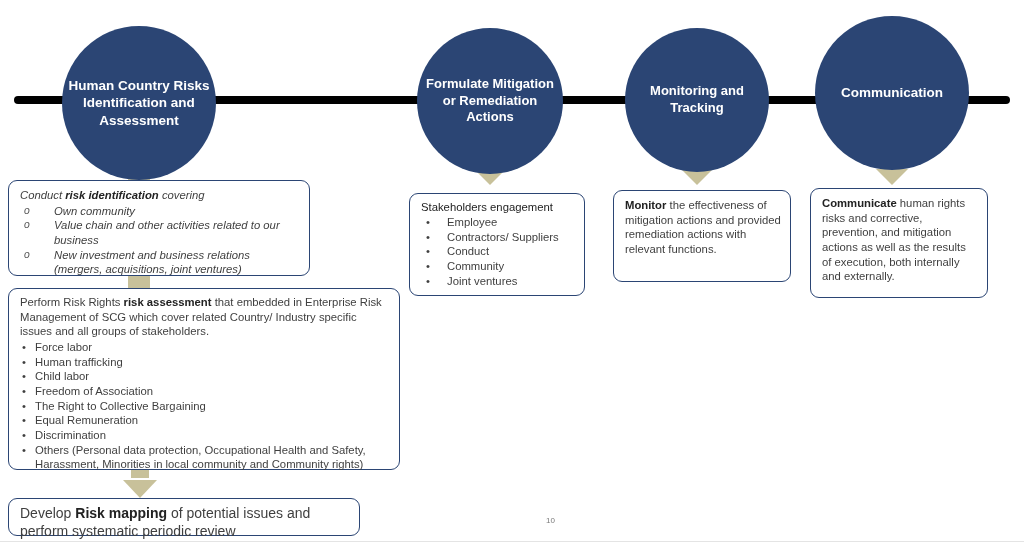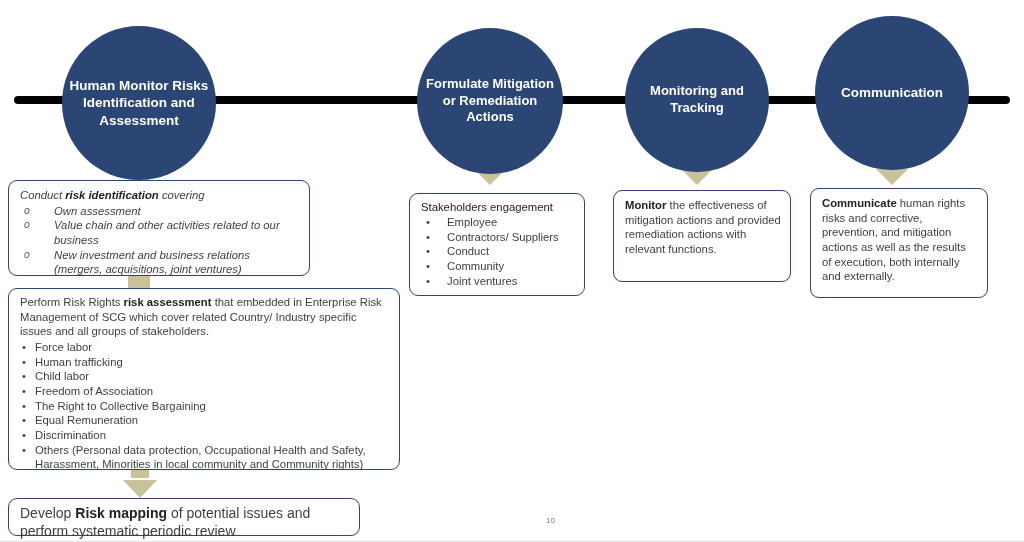--- a/index.html
+++ b/index.html
@@ -114,21 +114,21 @@
   }
 </style>
 </head>
 <body>
 
 <div id="stage">
 
   <div class="timeline-bar" style="left:14px;top:96px;width:996px;height:8px;"></div>
 
   <div class="node-circle" style="left:62px;top:26px;width:154px;height:154px;font-size:13.5px;">
-    <span class="node-label">Human Monitor Risks Identification and Assessment</span>
+    <span class="node-label">Human Country Risks Identification and Assessment</span>
   </div>
 
   <div class="node-circle" style="left:625px;top:28px;width:144px;height:144px;font-size:13px;">
     <span class="node-label">Monitoring and Tracking</span>
   </div>
 
   <div class="node-circle" style="left:417px;top:28px;width:146px;height:146px;font-size:13px;">
     <span class="node-label">Formulate Mitigation or Remediation Actions</span>
   </div>
 
@@ -160,21 +160,21 @@
   <div class="arrow-down" style="left:123px;top:468px;width:34px;height:32px;">
     <div class="shaft" style="width:18px;height:12px;border-top:none;"></div>
     <div class="head" style="top:12px;border-left-width:17px;border-right-width:17px;border-top-width:18px;"></div>
   </div>
 
   <div class="info-box" style="left:8px;top:180px;width:302px;height:96px;font-size:11.3px;font-style:italic;">
     <p class="lead">
       <span>Conduct </span><b>risk identification</b><span> covering</span>
     </p>
     <ul class="list-circle">
-      <li><span class="mk">o</span><span>Own assessment</span></li>
+      <li><span class="mk">o</span><span>Own community</span></li>
       <li><span class="mk">o</span><span>Value chain and other activities related to our business</span></li>
       <li><span class="mk">o</span><span>New investment and business relations (mergers, acquisitions, joint ventures)</span></li>
     </ul>
   </div>
 
   <div class="info-box" style="left:8px;top:288px;width:392px;height:182px;font-size:11.3px;padding-top:6px;">
     <p class="lead">
       <span>Perform Risk Rights </span><b>risk assessment</b><span> that embedded in Enterprise Risk Management of SCG which cover related Country/ Industry specific issues and all groups of stakeholders.</span>
     </p>
     <ul class="list-bullet">

